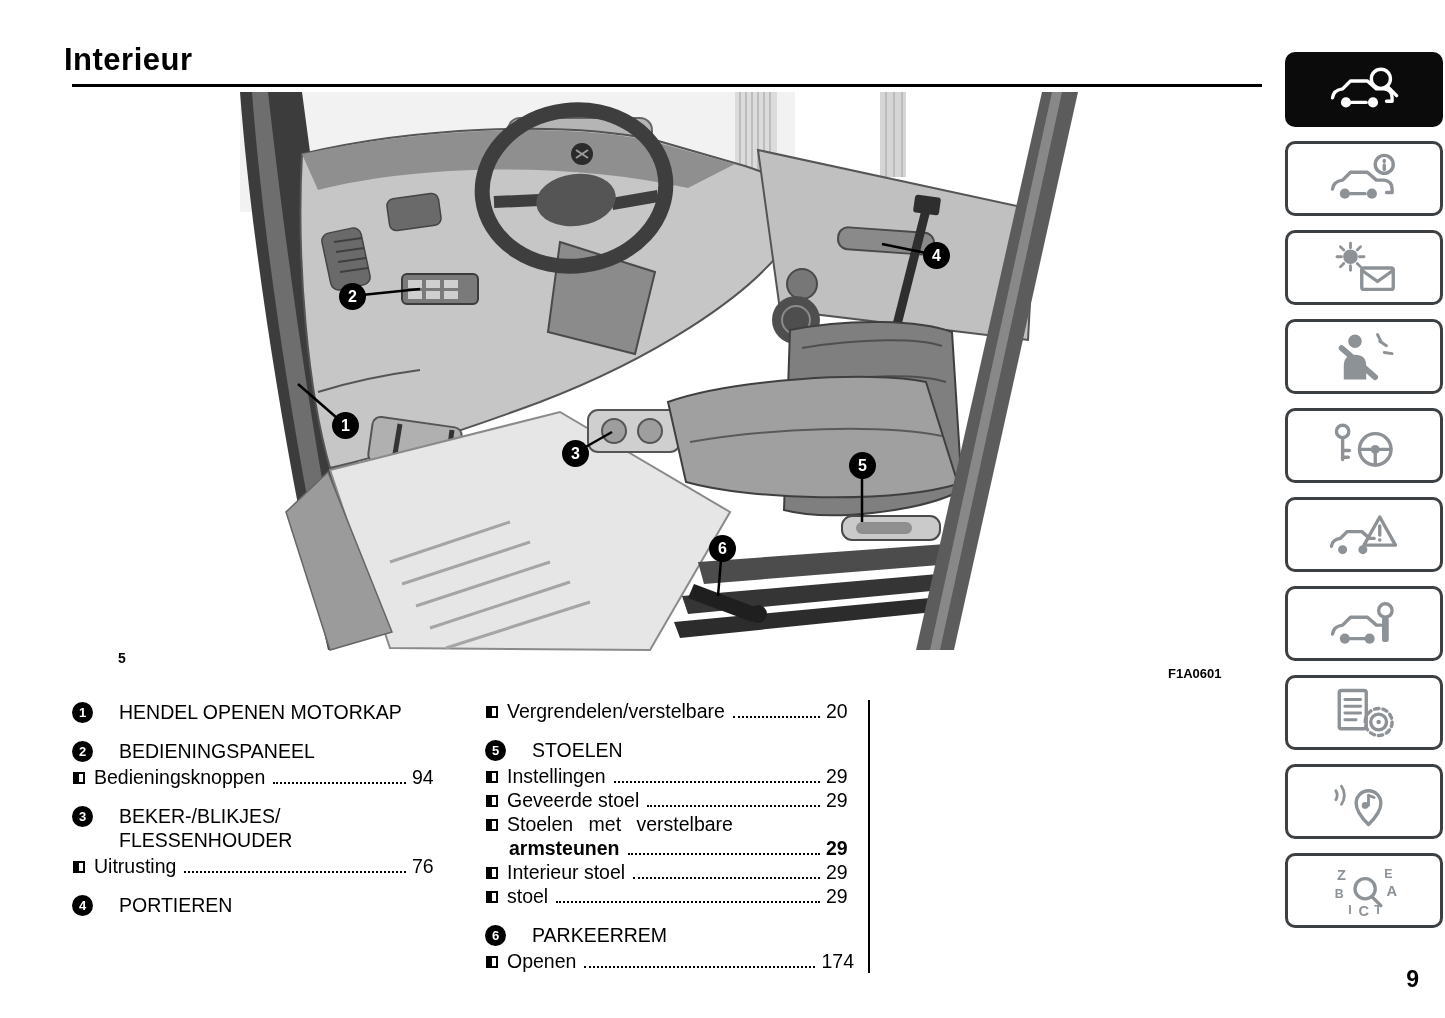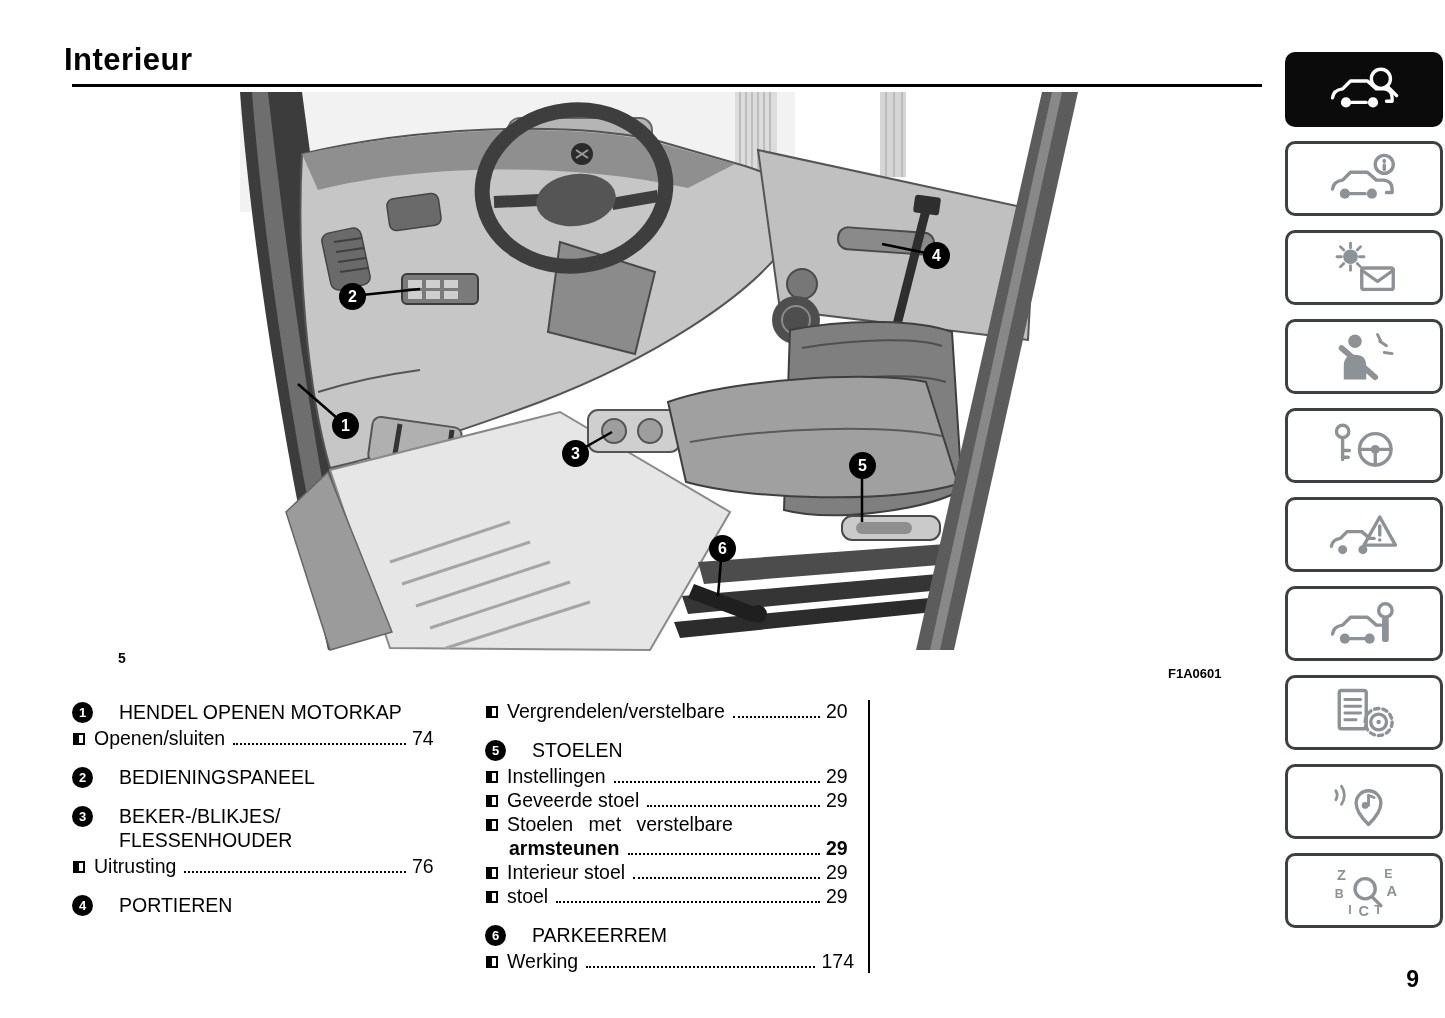--- a/index.html
+++ b/index.html
@@ -190,31 +190,31 @@
 <div class="fig-num">5</div>
 <div class="fig-code">F1A0601</div>
 
 <div id="index-left" class="index-col">
     <div class="index-header">
       <span class="num-badge">1</span>
       <div class="header-lines">
         <div>HENDEL OPENEN MOTORKAP</div>
       </div>
     </div>
-    <div class="index-entry">
-      <span class="bullet"></span>
-      <span class="entry-label">Openen/sluiten</span>
-      <span class="leader"></span>
-      <span class="pageref">74</span>
-    </div>
     <div class="index-header">
       <span class="num-badge">2</span>
       <div class="header-lines">
         <div>BEDIENINGSPANEEL</div>
       </div>
+    </div>
+    <div class="index-entry">
+      <span class="bullet"></span>
+      <span class="entry-label">Bedieningsknoppen</span>
+      <span class="leader"></span>
+      <span class="pageref">94</span>
     </div>
     <div class="index-header">
       <span class="num-badge">3</span>
       <div class="header-lines">
         <div>BEKER-/BLIKJES/</div>
         <div>FLESSENHOUDER</div>
       </div>
     </div>
     <div class="index-entry">
       <span class="bullet"></span>
@@ -276,21 +276,21 @@
       <span class="pageref">29</span>
     </div>
     <div class="index-header">
       <span class="num-badge">6</span>
       <div class="header-lines">
         <div>PARKEERREM</div>
       </div>
     </div>
     <div class="index-entry">
       <span class="bullet"></span>
-      <span class="entry-label">Werking</span>
+      <span class="entry-label">Openen</span>
       <span class="leader"></span>
       <span class="pageref">174</span>
     </div>
   </div>
 
 <div id="sidebar" class="sidebar">
     <div class="tab active">
       <span class="tab-icon">
         <svg viewBox="0 0 64 48" fill="none" stroke="currentColor" stroke-width="3" stroke-linecap="round" stroke-linejoin="round">
           <path d="M4 31 q1 -7 9 -8 l7 -7 h15 l8 7 h7 q7 1 7 8 v3 h-5 M21 35 h13"></path>

